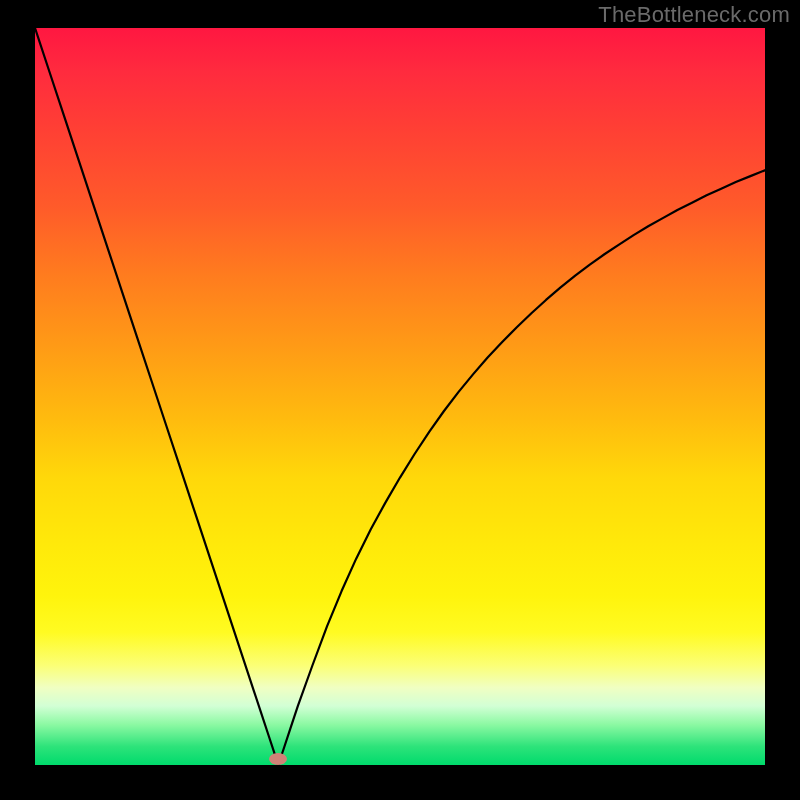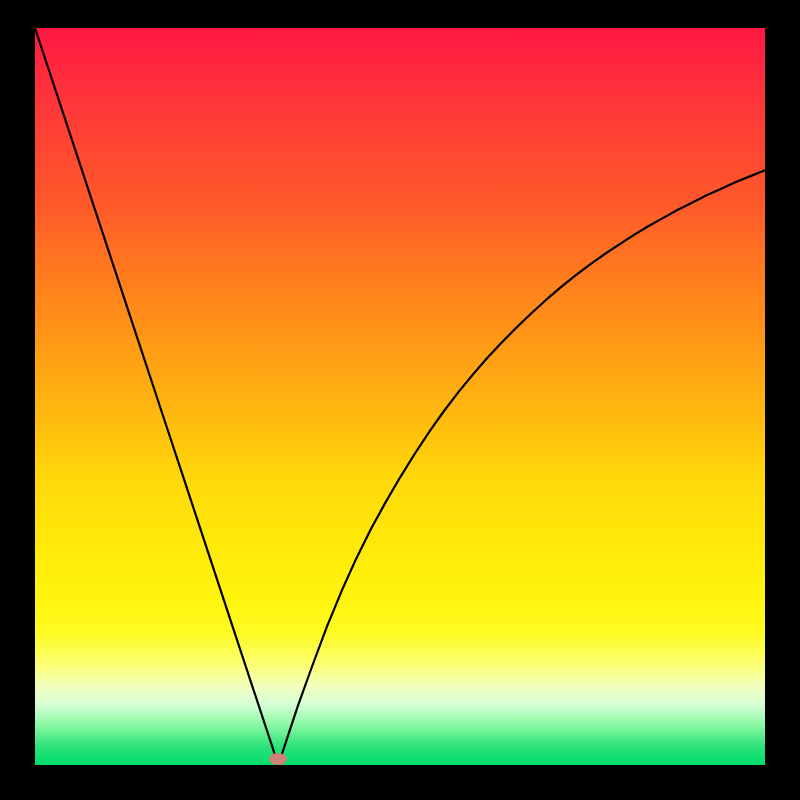--- a/index.html
+++ b/index.html
@@ -74,20 +74,21 @@
     left: 0; top: 0;
     width: 100%;
     height: 100%;
     z-index: 2;
   }
 </style>
 </head>
 <body>
 
 <div class="frame">
+  <div class="watermark">TheBottleneck.com</div>
   <div class="plot-area">
     <div class="gradient"></div>
     <svg class="curve" viewBox="0 0 730 737" preserveAspectRatio="none">
       <path id="curve-path" fill="none" stroke="#000" stroke-width="2.2" stroke-linejoin="round" stroke-linecap="round" d="M0.00 0.00 L14.60 44.22 L29.20 88.44 L43.80 132.66 L58.40 176.88 L73.00 221.10 L87.60 265.32 L102.20 309.54 L116.80 353.76 L131.40 397.98 L146.00 442.20 L160.60 486.42 L175.20 530.64 L189.80 574.86 L204.40 619.08 L219.00 663.30 L226.30 685.41 L233.60 707.52 L240.90 729.63 L243.09 737.00 L248.20 722.26 L255.50 700.15 L262.80 678.04 L277.40 637.50 L292.00 598.44 L306.60 563.07 L321.20 530.64 L335.80 501.16 L350.40 474.63 L365.00 449.57 L379.60 425.99 L394.20 403.88 L408.80 383.24 L423.40 364.08 L438.00 346.39 L452.60 329.44 L467.20 313.96 L481.80 299.22 L496.40 285.22 L511.00 271.95 L525.60 259.42 L540.20 247.63 L554.80 236.58 L569.40 226.26 L584.00 216.68 L598.60 207.10 L613.20 198.25 L627.80 190.15 L642.40 182.04 L657.00 174.67 L671.60 167.30 L686.20 160.67 L700.80 154.03 L715.40 148.14 L730.00 142.24"></path>
     </svg>
     <div class="marker" id="marker" style="left: 243.09px; top: 731.104px;"></div>
   </div>
 </div>
 
 </body></html>

